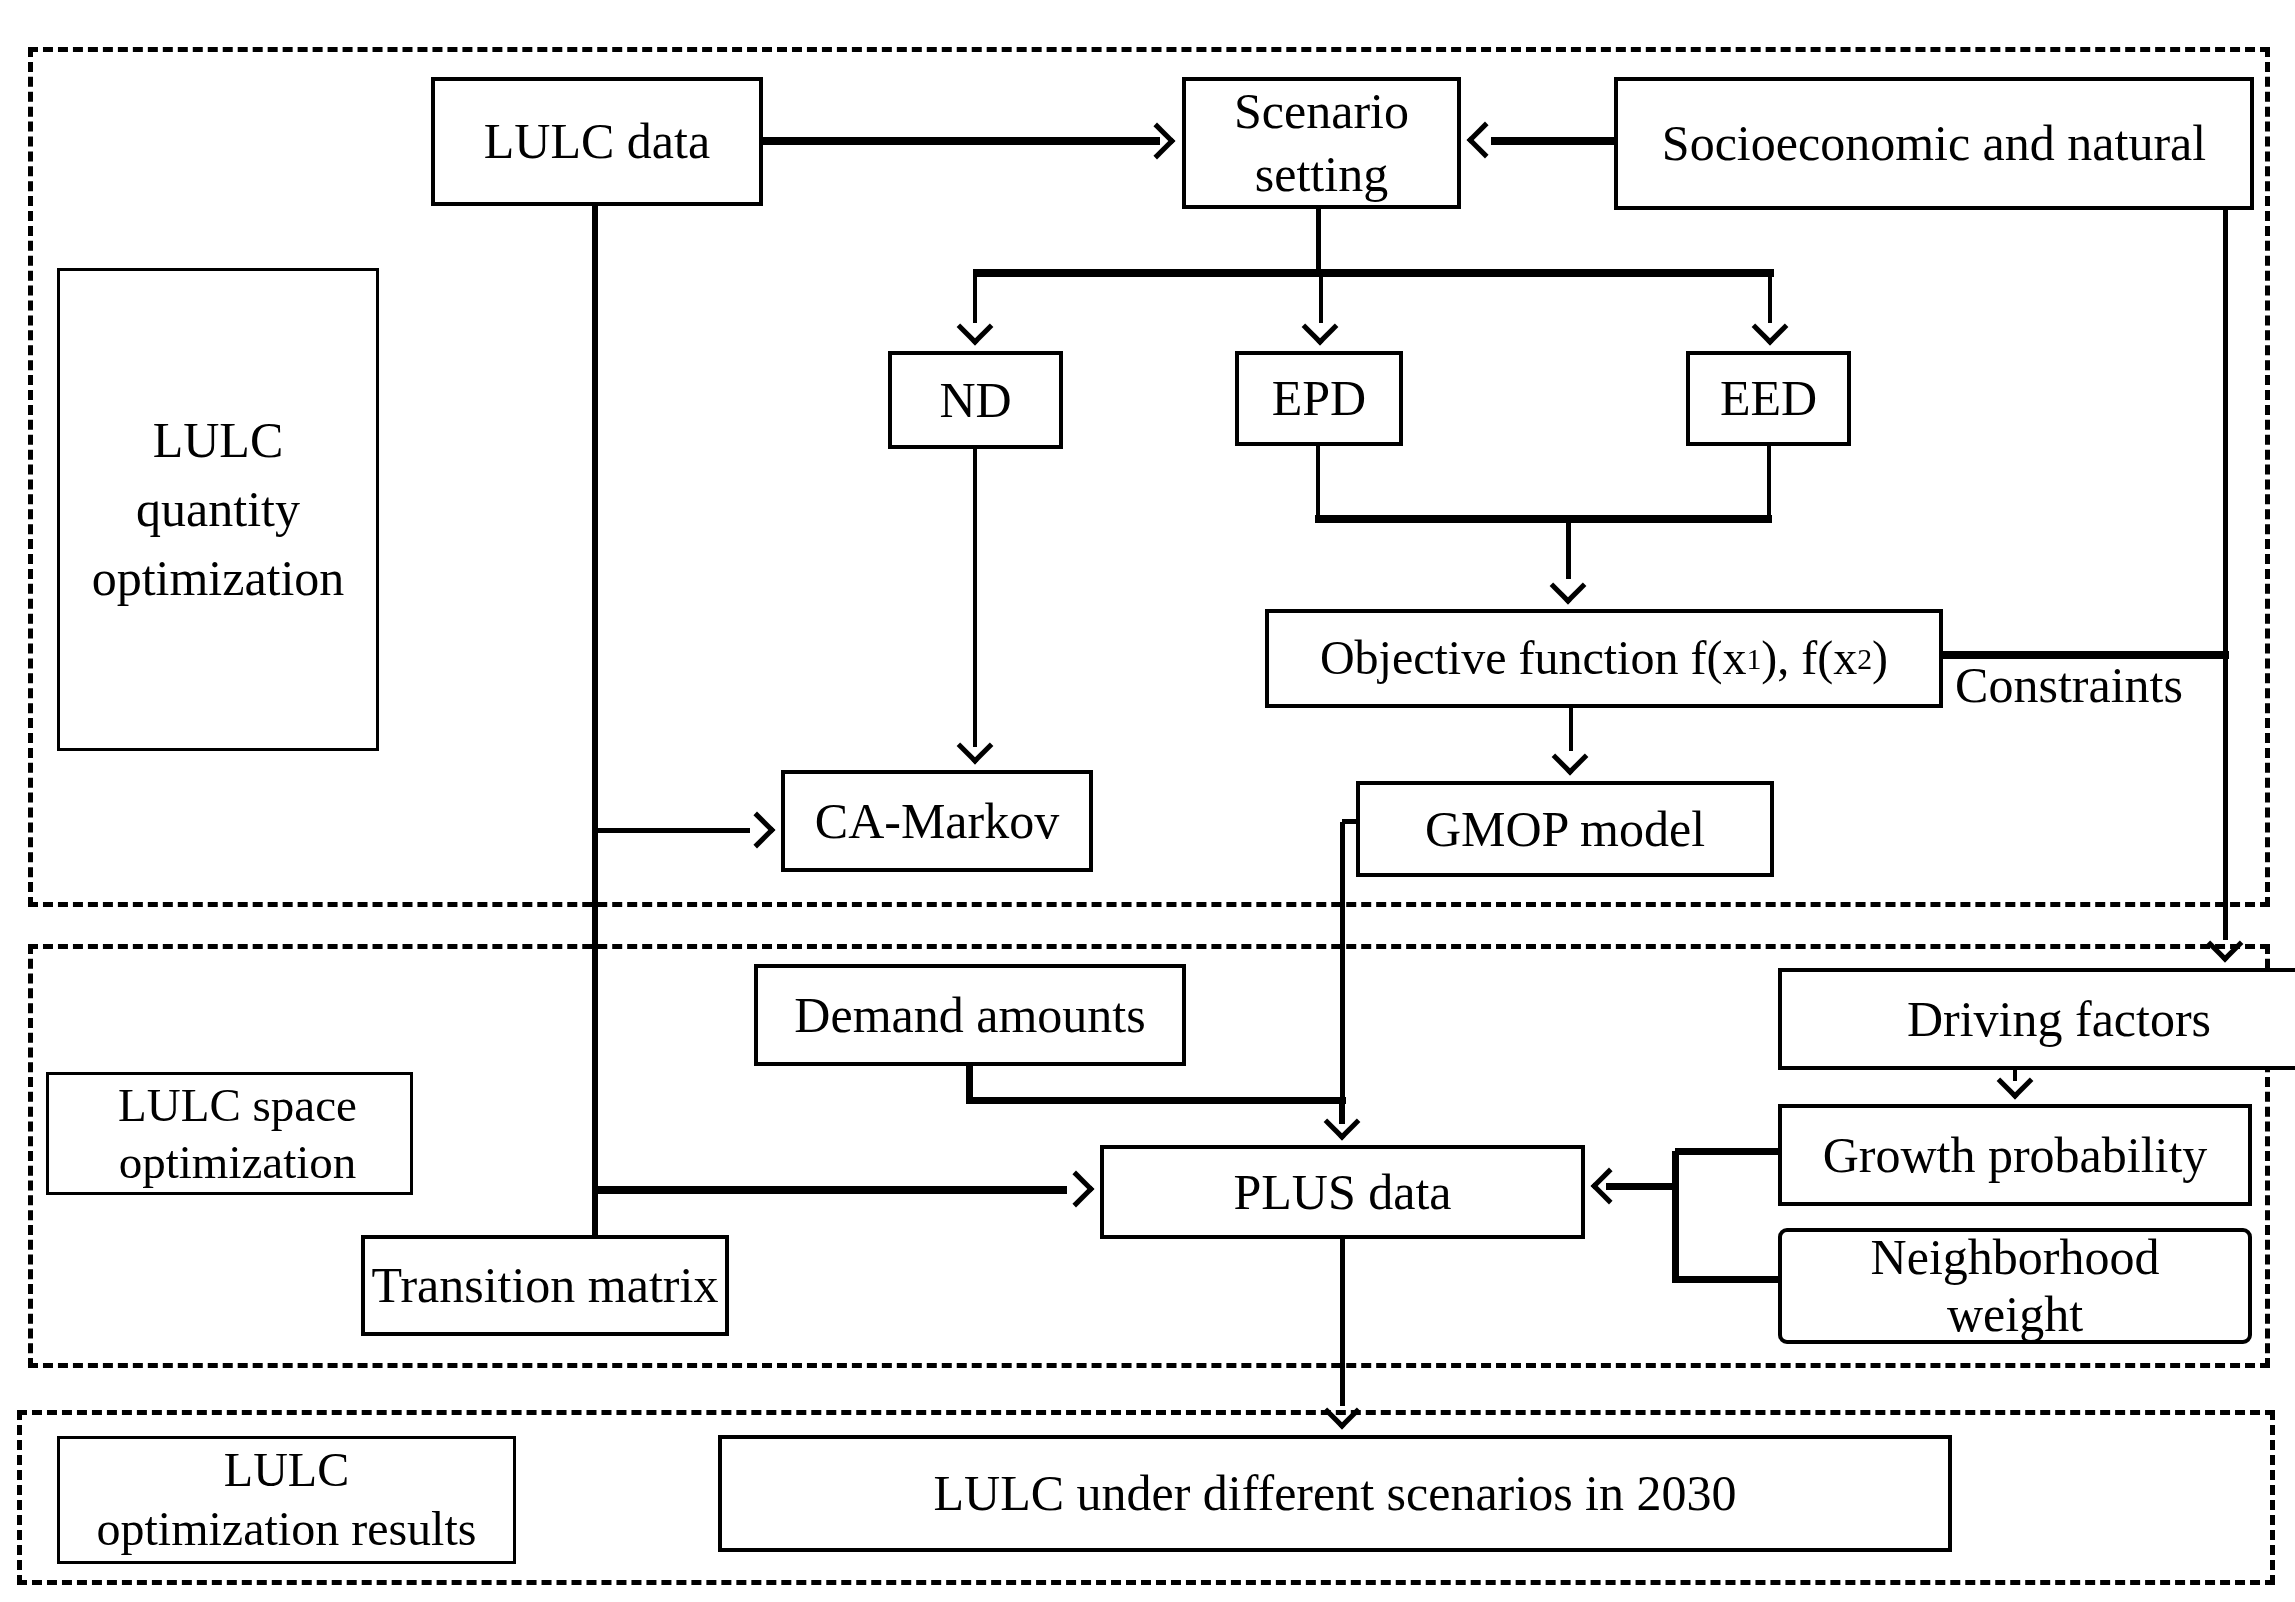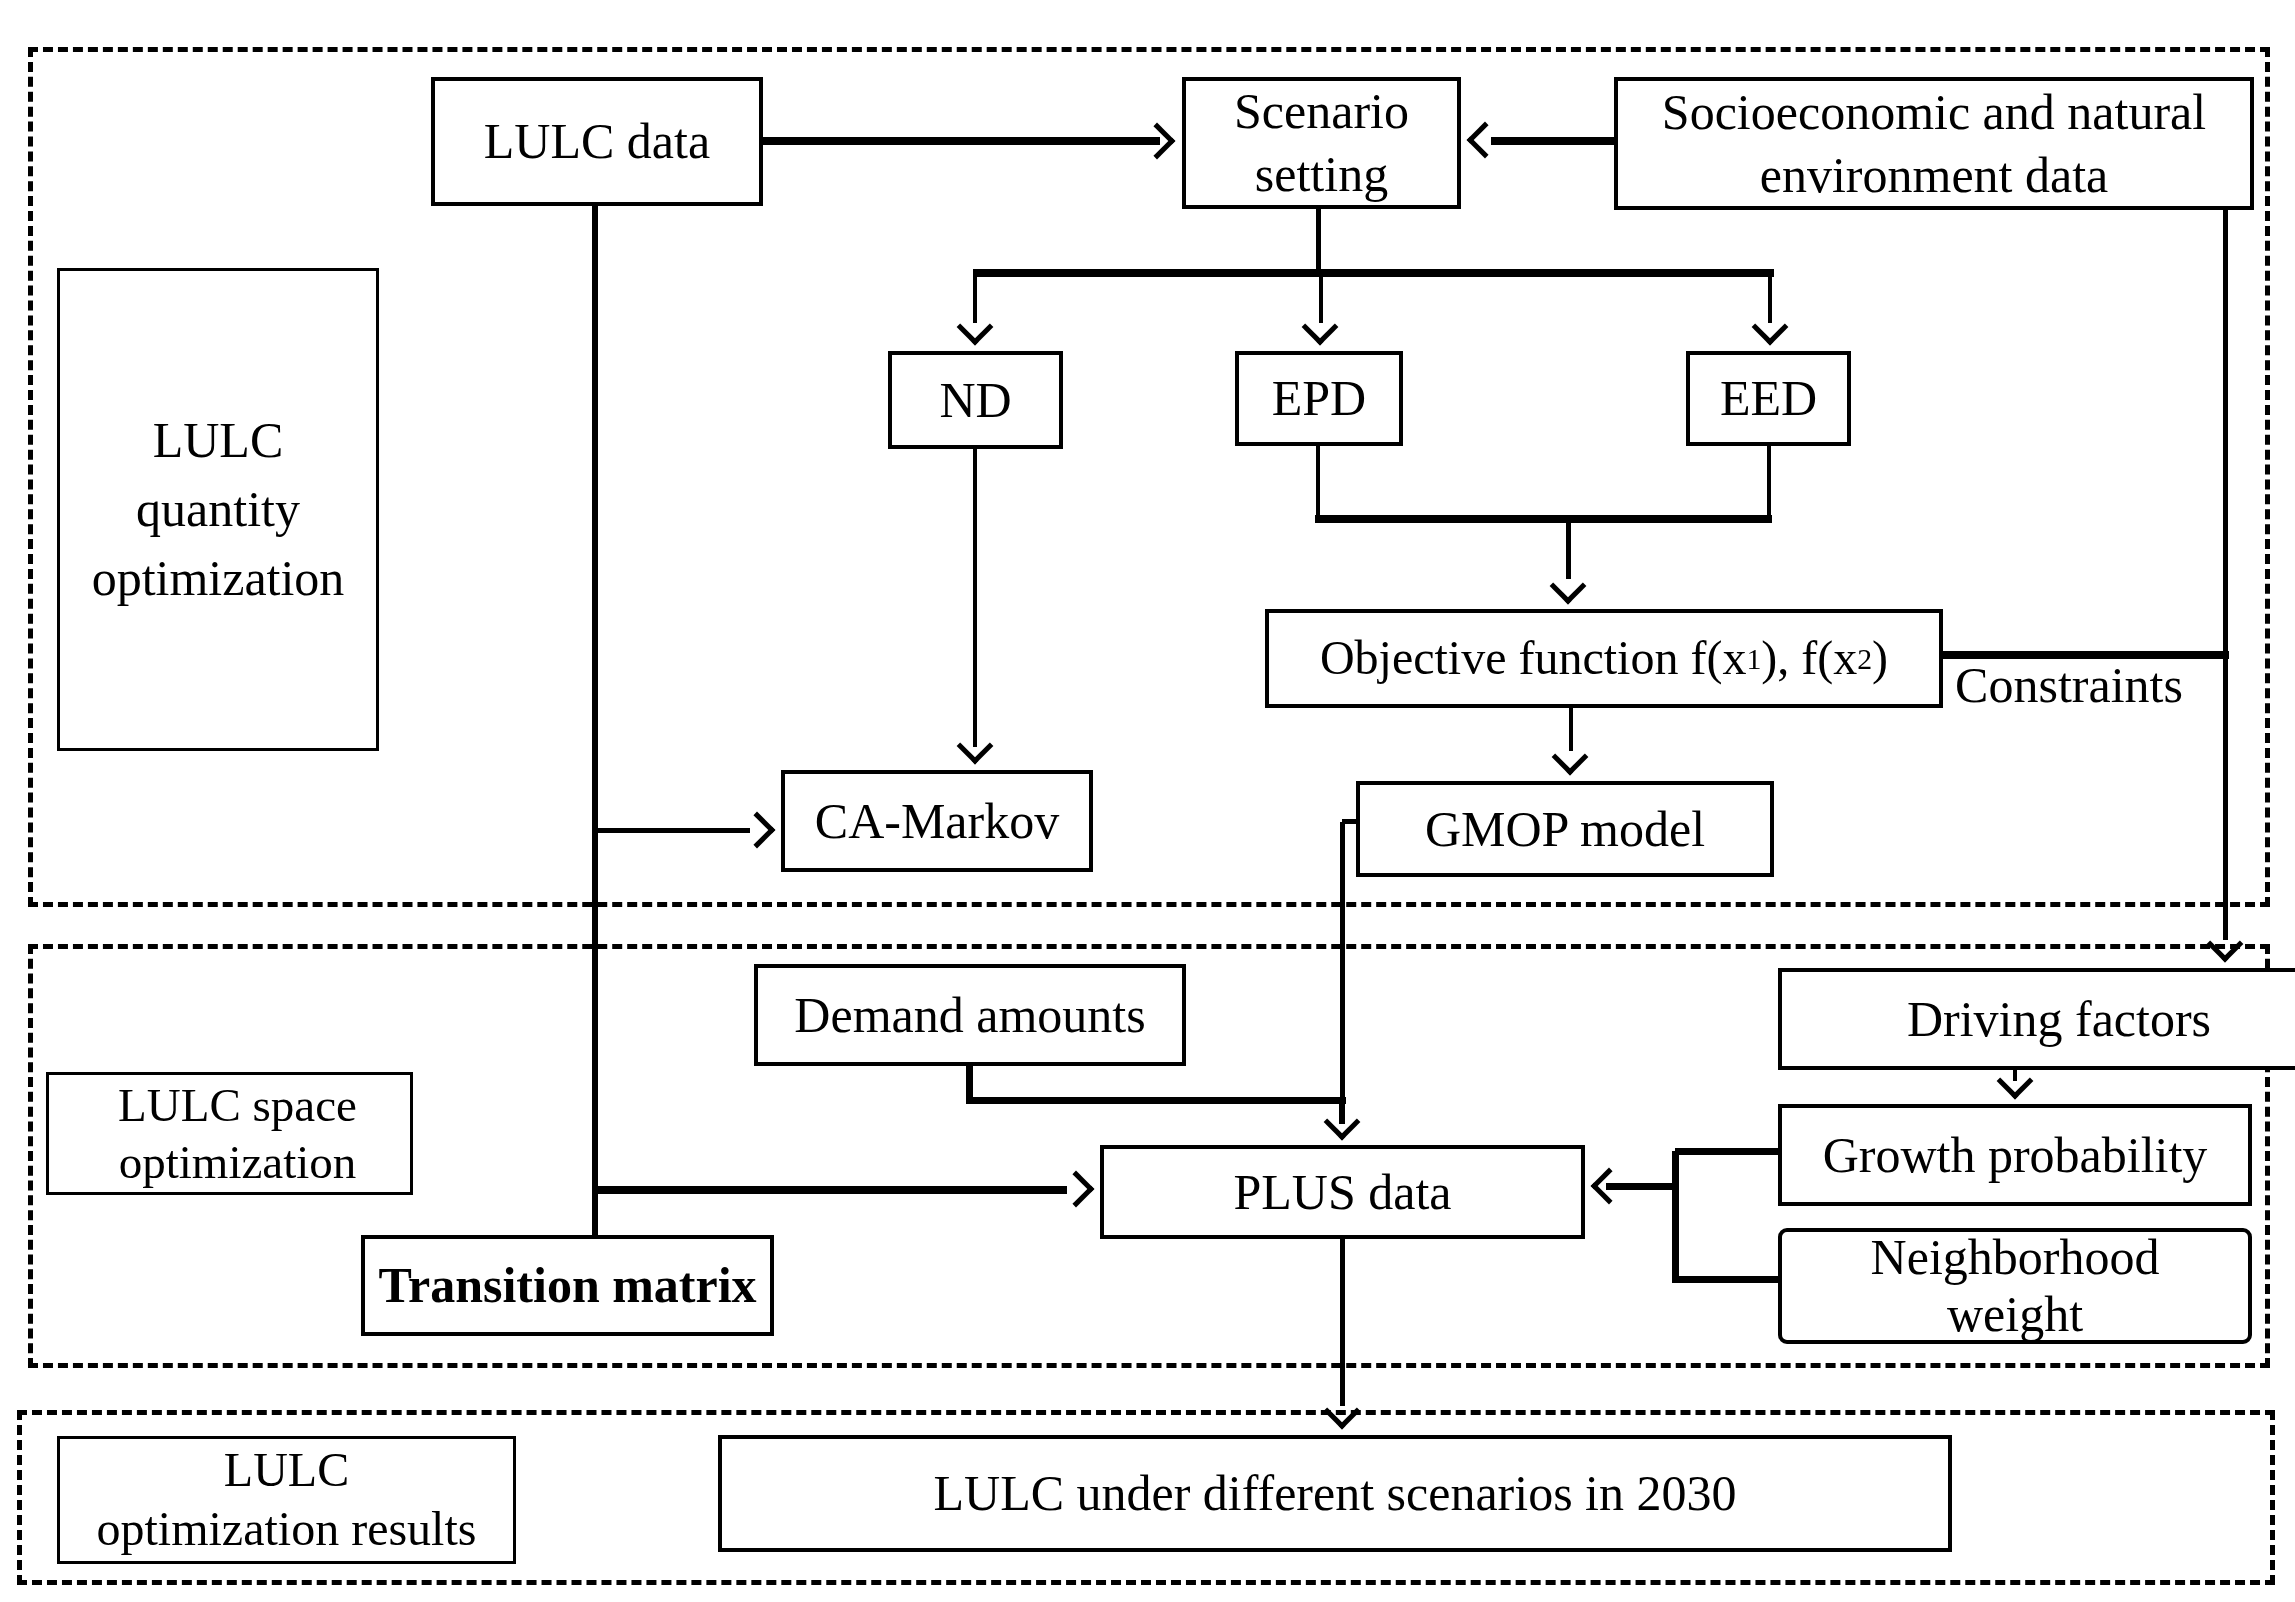--- a/index.html
+++ b/index.html
@@ -96,21 +96,20 @@
     <div>LULC data</div>
   </div>
 
   <div class="box" style="left:1182px;top:77px;width:279px;height:132px;">
     <div>Scenario</div>
     <div>setting</div>
   </div>
 
   <div class="box" style="left:1614px;top:77px;width:640px;height:133px;">
     <div>Socioeconomic and natural</div>
-    <div>environment data</div>
   </div>
 
   <div class="box oneline" style="left:888px;top:351px;width:175px;height:98px;">
     <div>ND</div>
   </div>
 
   <div class="box oneline" style="left:1235px;top:351px;width:168px;height:95px;">
     <div>EPD</div>
   </div>
 
@@ -152,21 +151,21 @@
 
   <div class="box" style="left:1778px;top:1228px;width:474px;height:116px;line-height:1.15;border-radius:9px;">
     <div>Neighborhood</div>
     <div>weight</div>
   </div>
 
   <div class="box oneline" style="left:1100px;top:1145px;width:485px;height:94px;">
     <div>PLUS data</div>
   </div>
 
-  <div class="box oneline" style="left:361px;top:1235px;width:413px;height:101px;font-weight:bold;">
+  <div class="box oneline" style="left:361px;top:1235px;width:368px;height:101px;">
     <div>Transition matrix</div>
   </div>
 
   <div class="box oneline" style="left:718px;top:1435px;width:1234px;height:117px;">
     <div>LULC under different scenarios in 2030</div>
   </div>
 
 </div>
 
 

